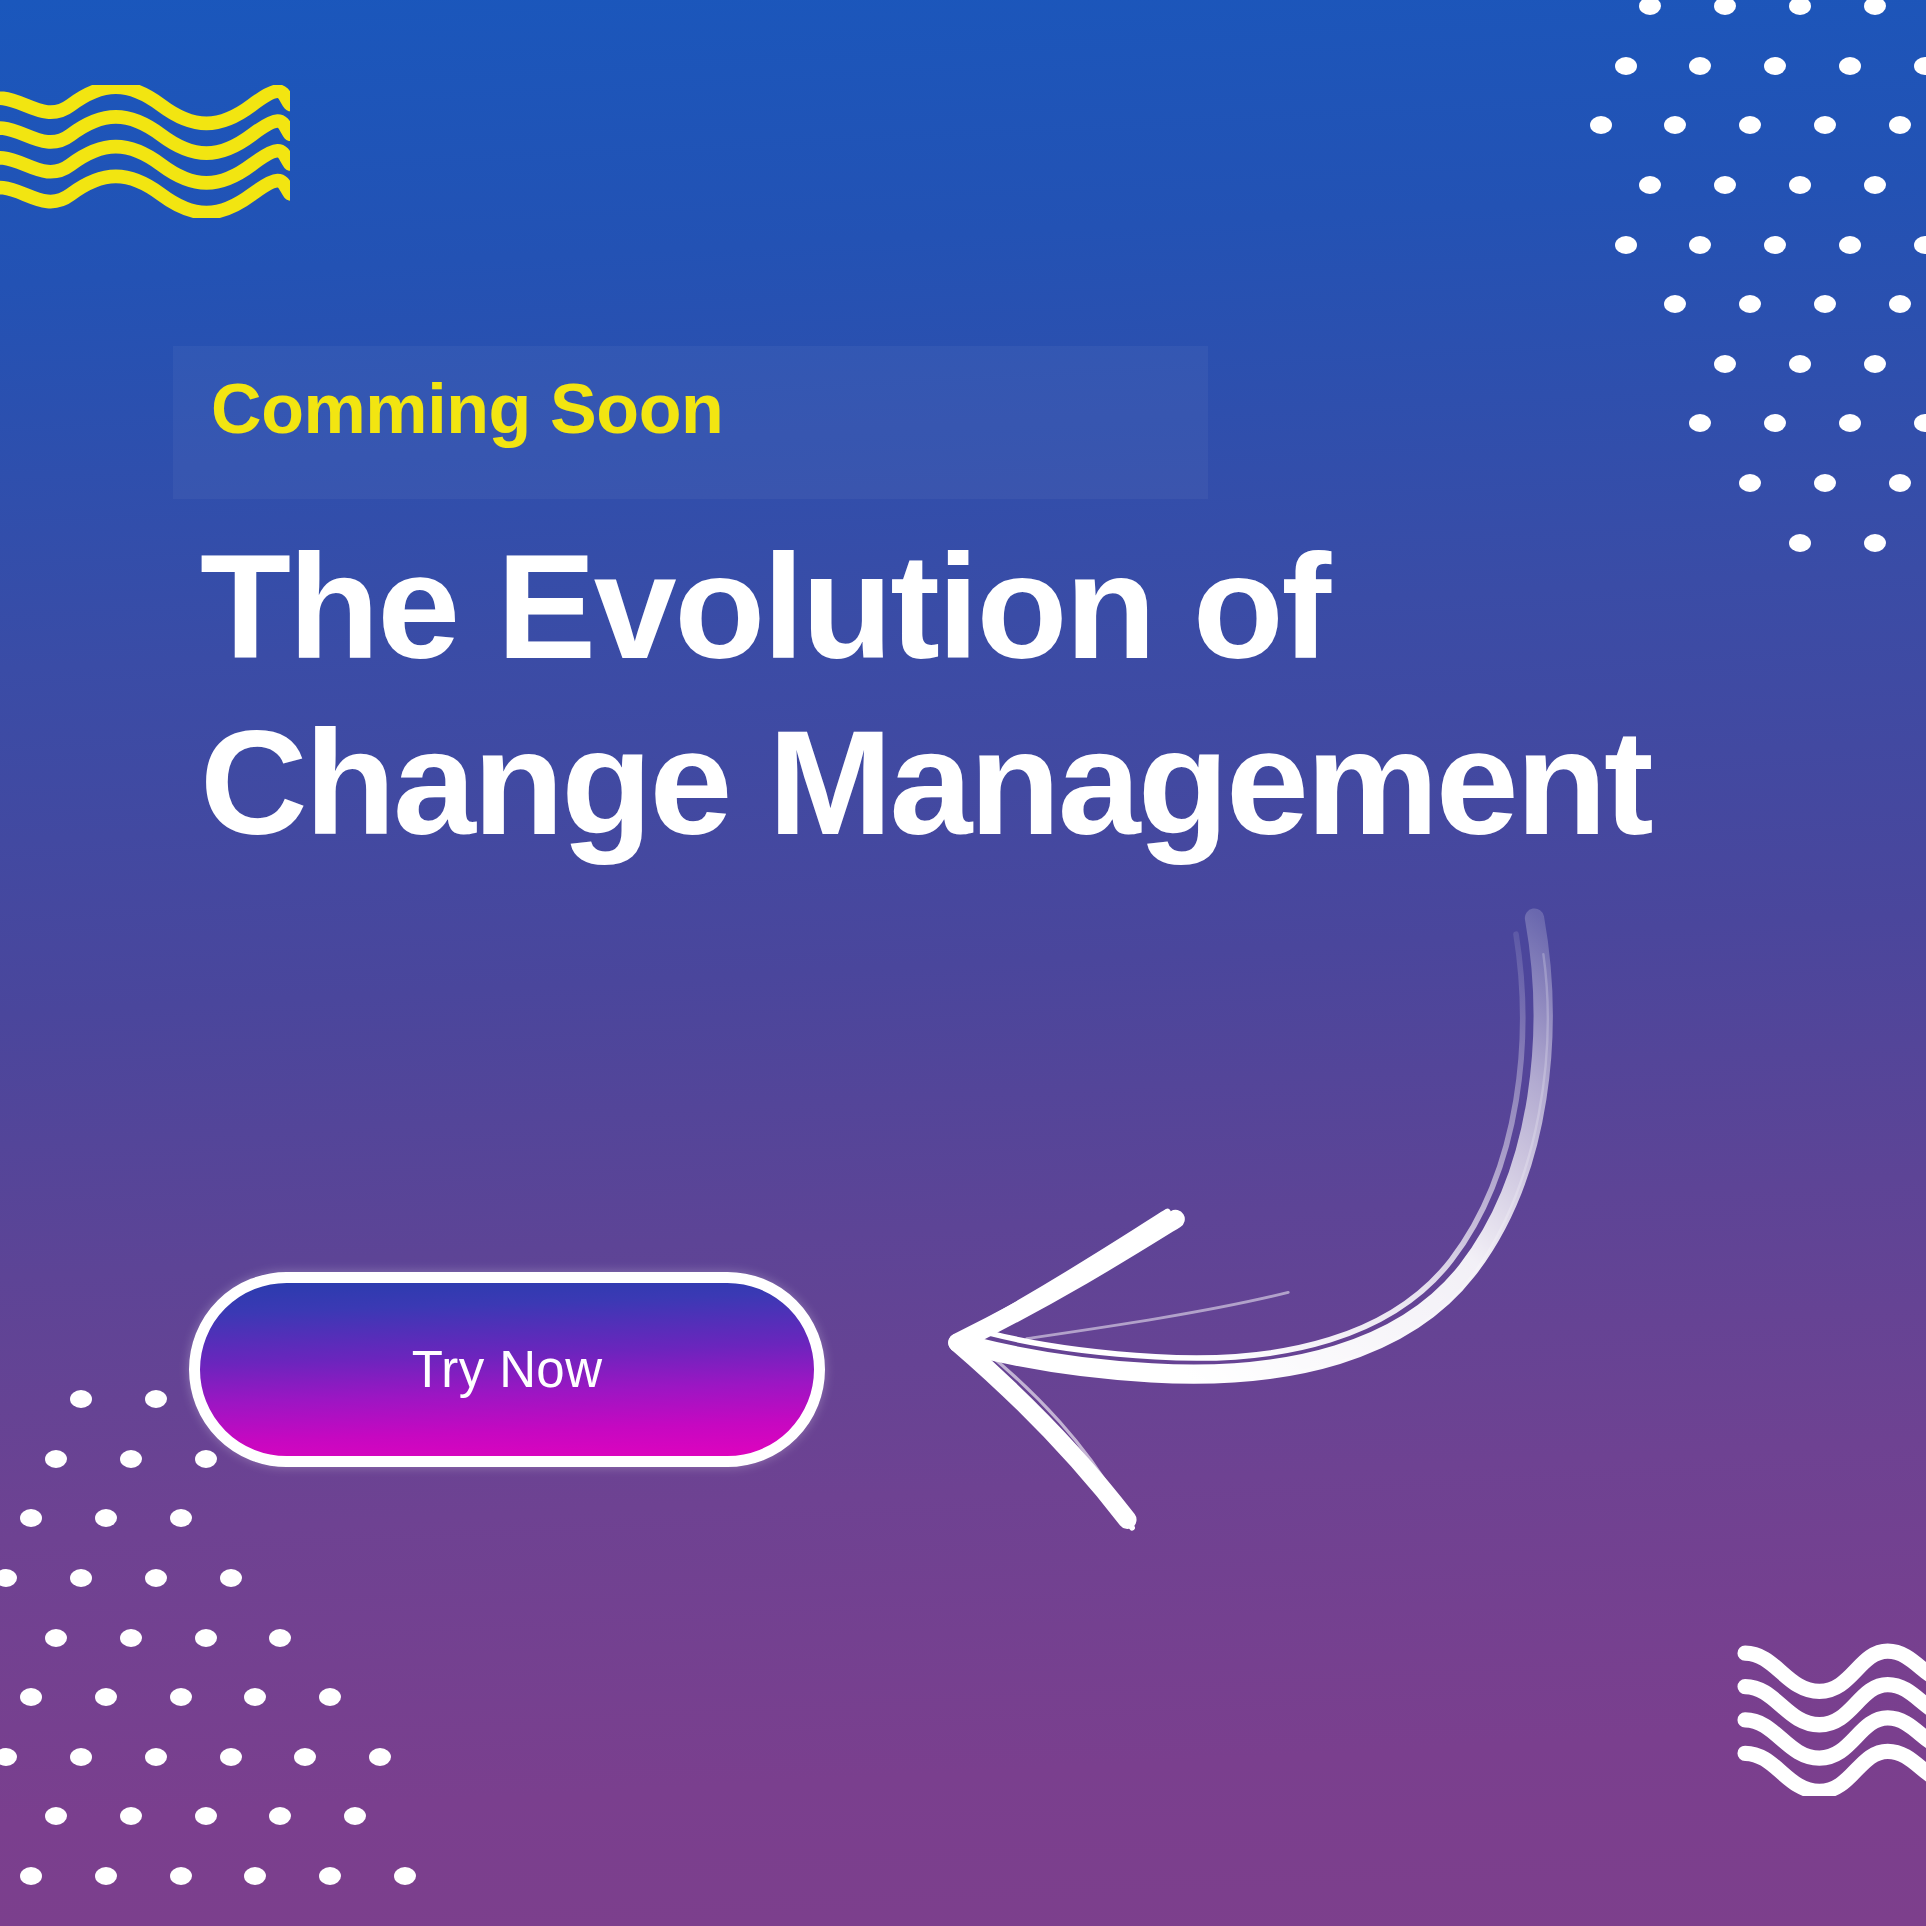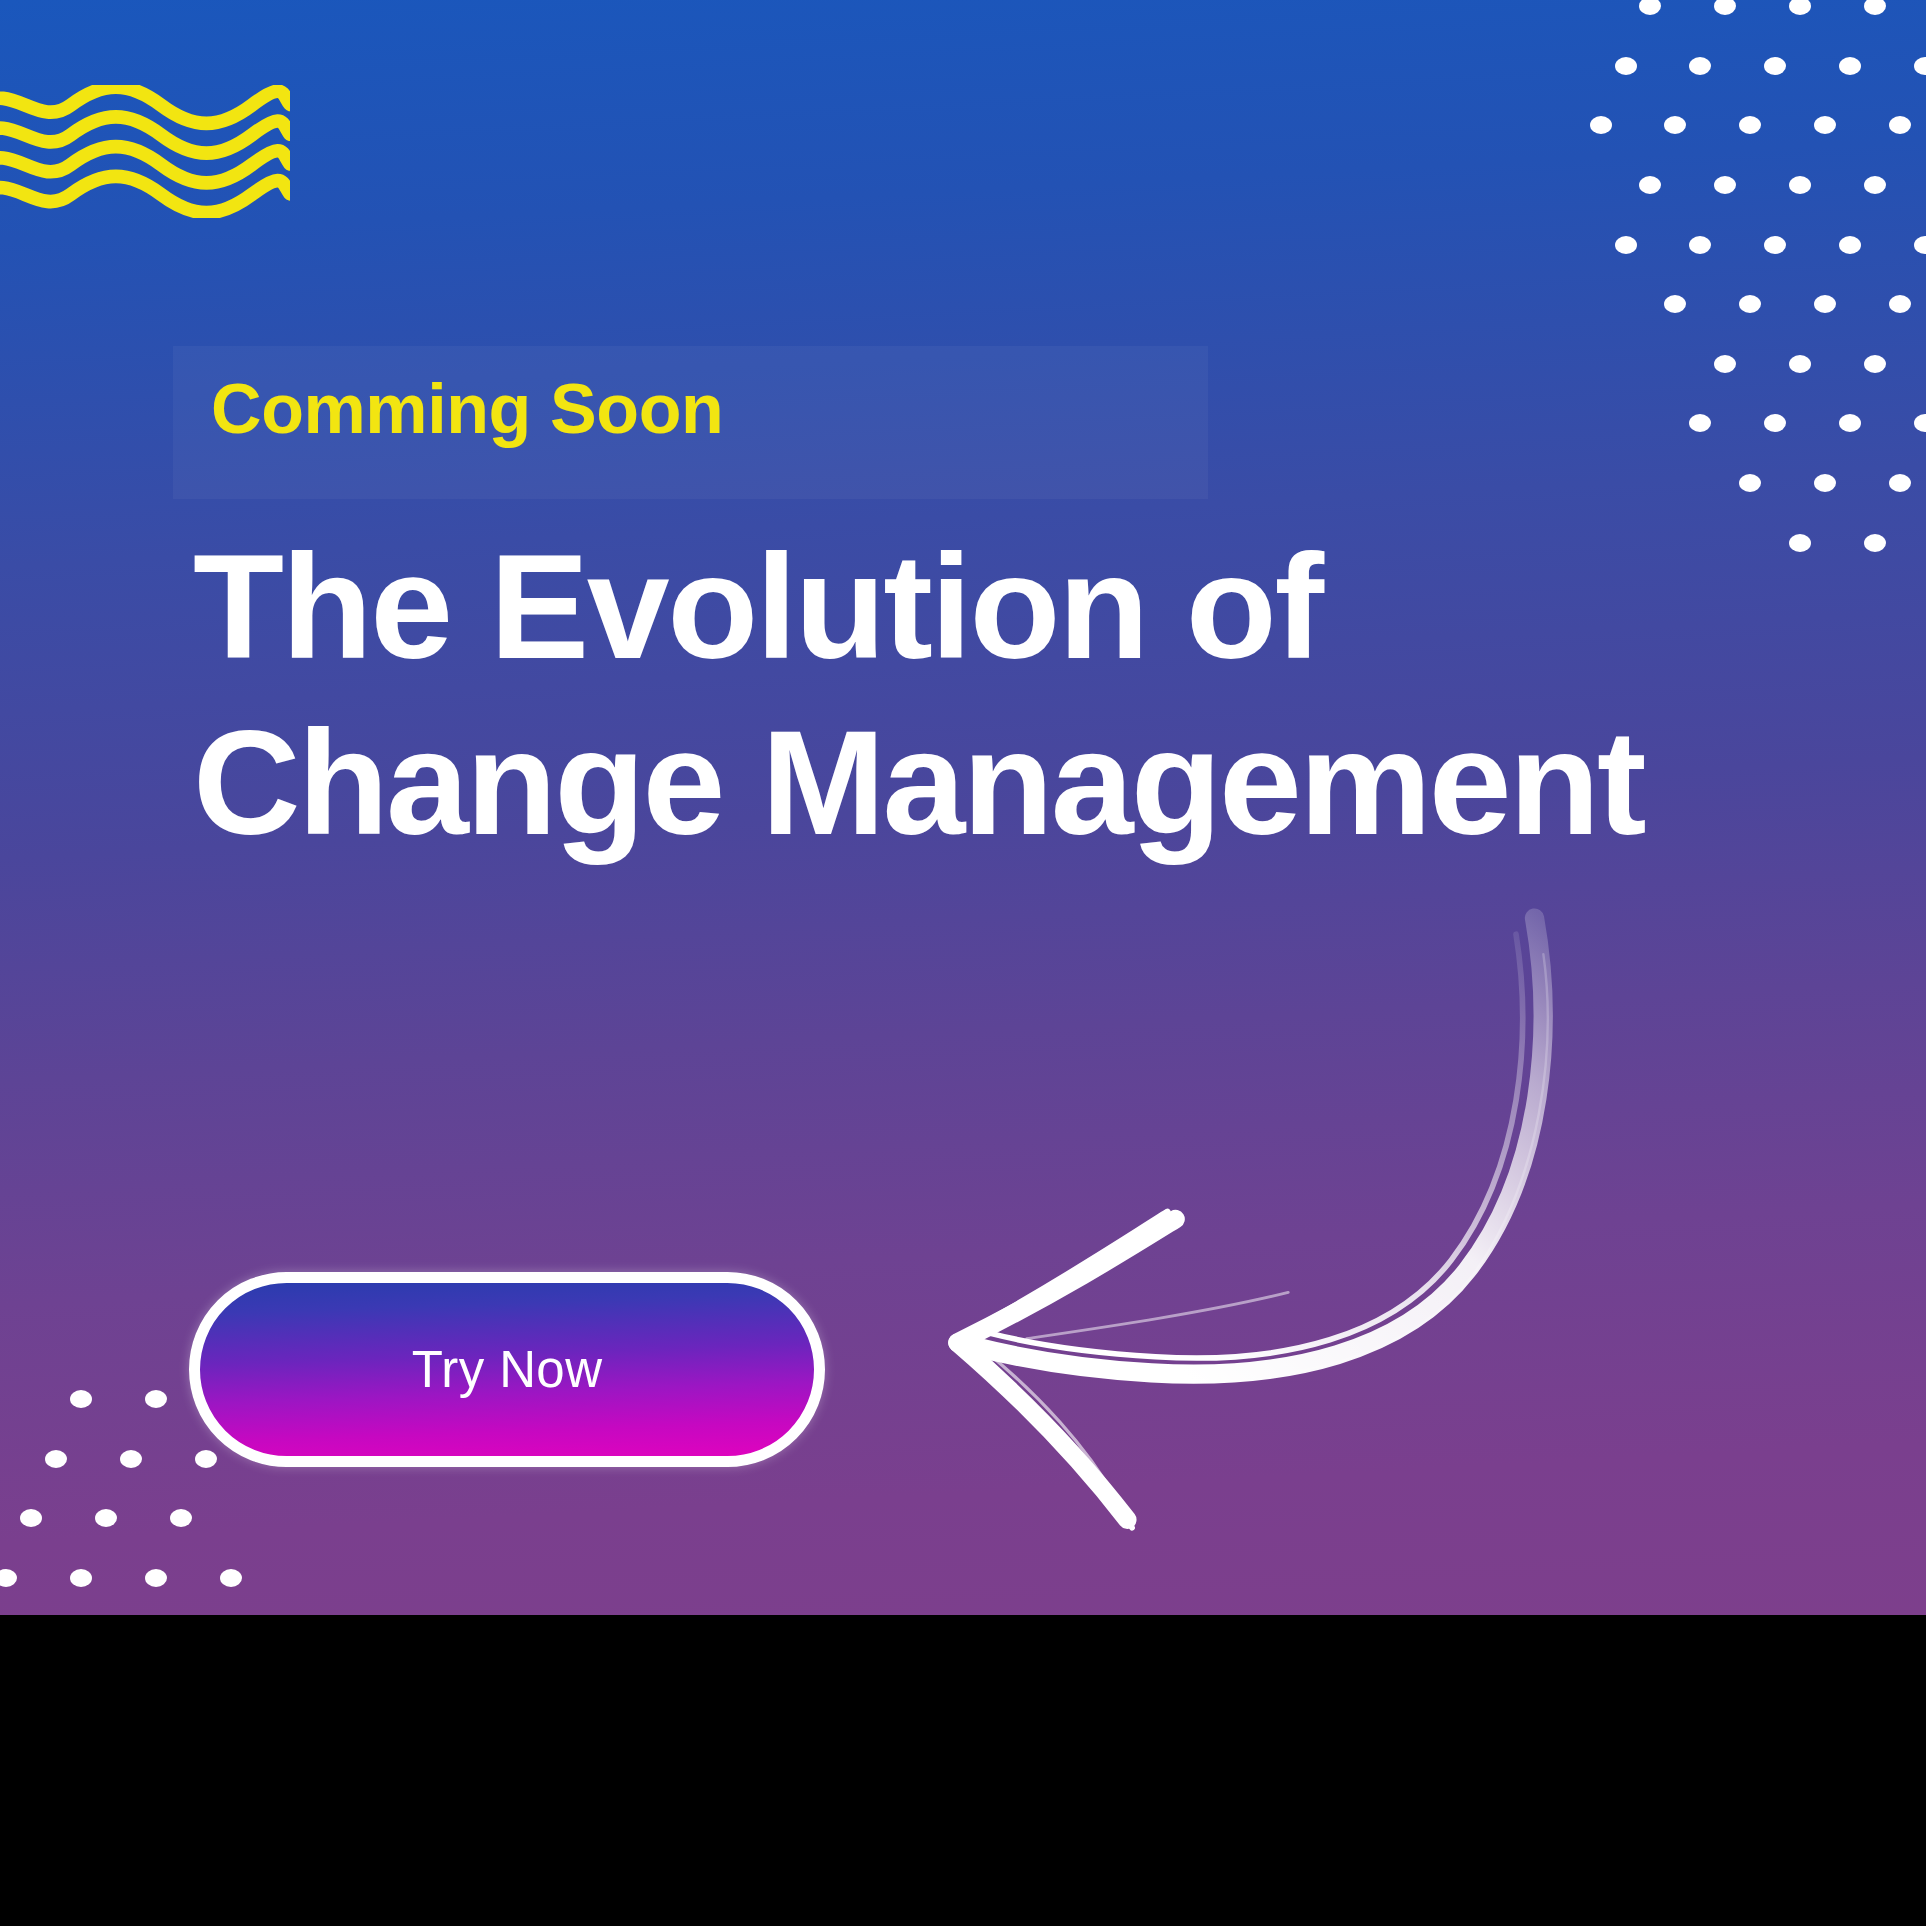--- a/index.html
+++ b/index.html
@@ -3,21 +3,21 @@
 <meta charset="utf-8">
 <style>
   html, body {
     margin: 0;
     padding: 0;
     background: #000;
   }
   #poster {
     position: relative;
     width: 1926px;
-    height: 1615px;
+    height: 1926px;
     overflow: hidden;
     font-family: "Liberation Sans", sans-serif;
     background: linear-gradient(177deg,
         #1a57bc 0%,
         #2352b4 14%,
         #3a4ca6 33%,
         #4a469c 50%,
         #5d4496 63%,
         #6e4292 76%,
         #7a3f8e 90%,
@@ -55,21 +55,21 @@
     font-weight: 700;
     letter-spacing: -0.4px;
     color: #f2e511;
     line-height: 1;
     white-space: nowrap;
   }
 
   
   #headline {
     position: absolute;
-    left: 193px;
+    left: 200px;
     top: 519px;
     width: 1510px;
     color: #ffffff;
     font-size: 149px;
     font-weight: 700;
     line-height: 1.18;
     letter-spacing: -2.4px;
     white-space: nowrap;
   }
   #headline .hl-line { display: block; }

